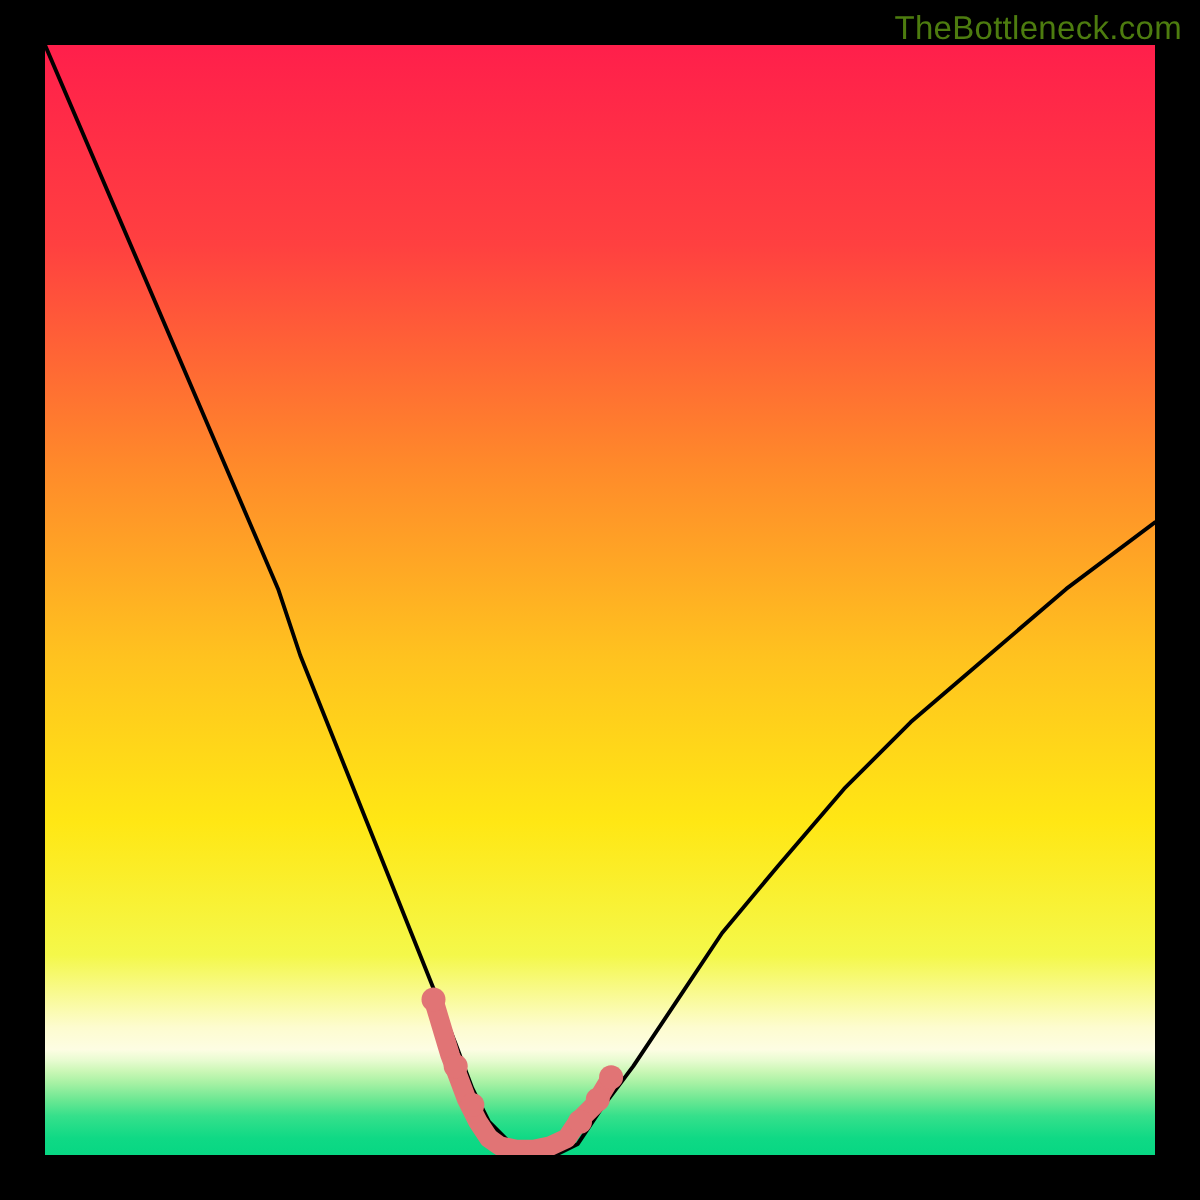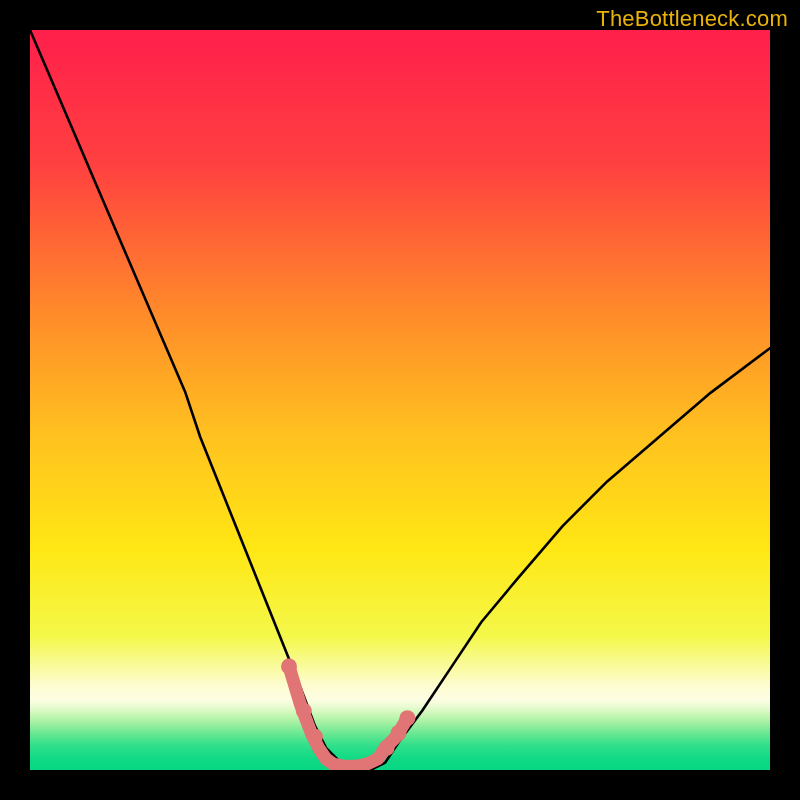--- a/index.html
+++ b/index.html
@@ -36,21 +36,21 @@
     position: absolute;
     left: 0;
     top: 0;
     width: 100%;
     height: 100%;
   }
   .watermark {
     position: absolute;
     top: 6px;
     right: 12px;
-    color: #eab308;
+    color: #4d7c0f;
     font-size: 22px;
     font-weight: 500;
     letter-spacing: 0.2px;
     user-select: none;
   }
 </style>
 </head>
 <body>
 
 <div class="frame">

